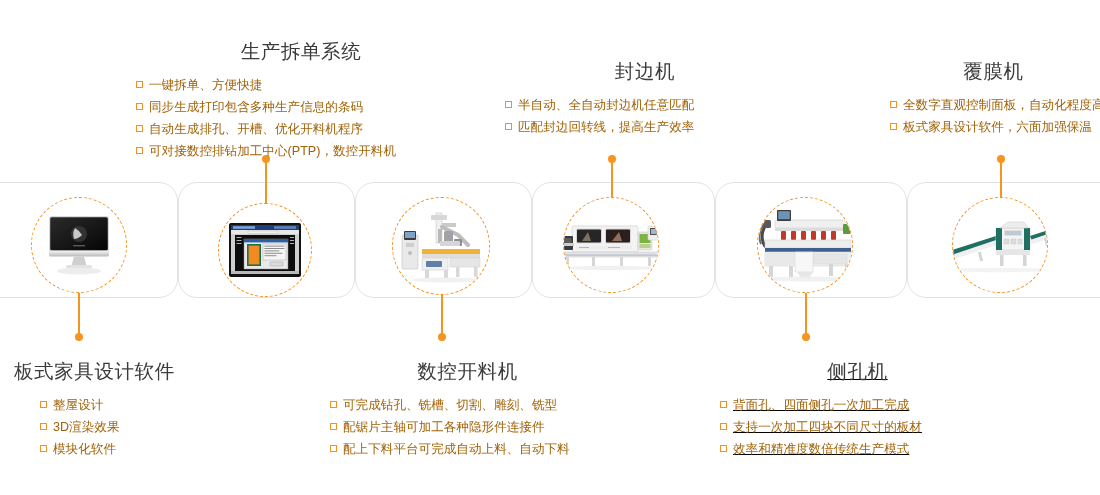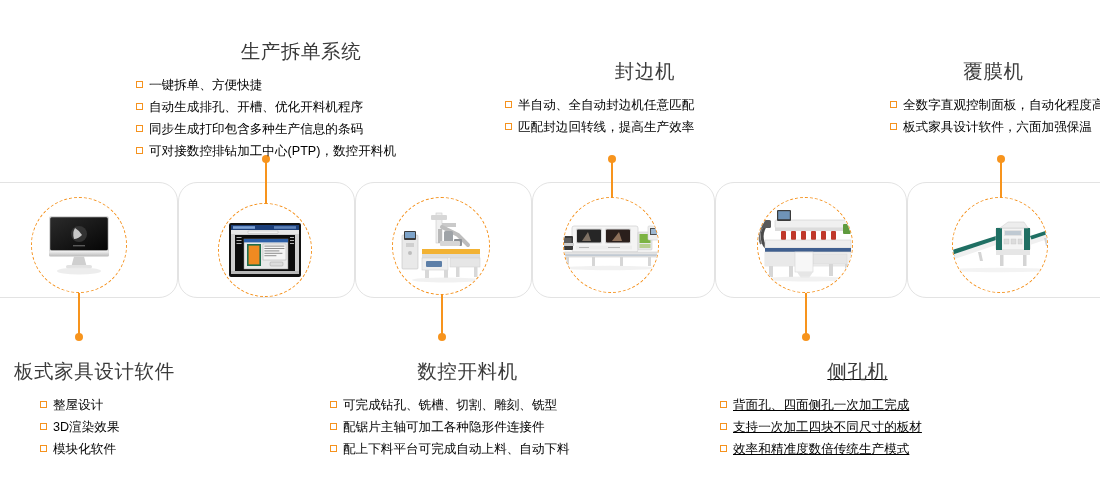--- a/index.html
+++ b/index.html
@@ -50,21 +50,21 @@
     margin-bottom: 9px;
   }
   .t-center { text-align: center; }
   .t-left   { text-align: left; }
   .bullets { list-style: none; }
   .bullets li {
     display: flex;
     align-items: flex-start;
     font-size: 12.6px;
     line-height: 22px;
-    color: #000000;
+    color: #a16207;
     white-space: nowrap;
   }
   .bullets li .bx {
     flex: 0 0 auto;
     width: 7px; height: 7px;
     border: 1.4px solid #f5921e;
     margin-right: 6px;
     margin-top: 7px;
   }
   .bullets li .btx { display:block; }
@@ -318,25 +318,25 @@
 
   <div class="block" style="left:136px; top:38px; width:330px;">
     <div class="blk-title t-center">生产拆单系统</div>
     <ul class="bullets">
       <li>
           <span class="bx"></span>
           <span class="btx">一键拆单、方便快捷</span>
         </li>
       <li>
           <span class="bx"></span>
+          <span class="btx">同步生成打印包含多种生产信息的条码</span>
+        </li>
+      <li>
+          <span class="bx"></span>
           <span class="btx">自动生成排孔、开槽、优化开料机程序</span>
-        </li>
-      <li>
-          <span class="bx"></span>
-          <span class="btx">同步生成打印包含多种生产信息的条码</span>
         </li>
       <li>
           <span class="bx"></span>
           <span class="btx">可对接数控排钻加工中心(PTP)，数控开料机</span>
         </li>
     </ul>
   </div>
 
   <div class="block" style="left:505px; top:58px; width:280px;">
     <div class="blk-title t-center">封边机</div>

